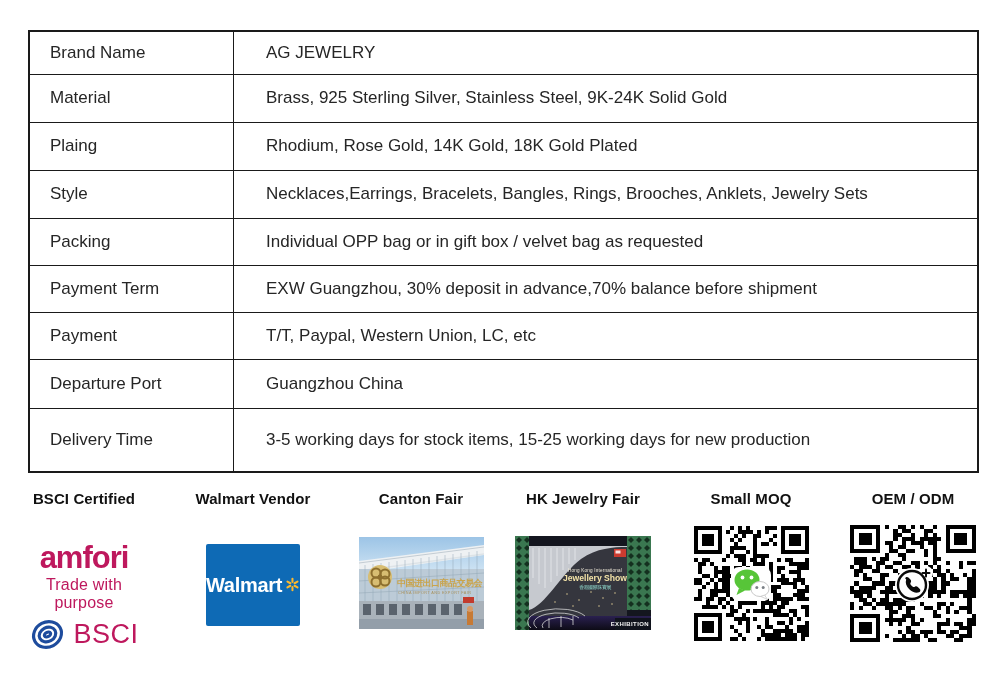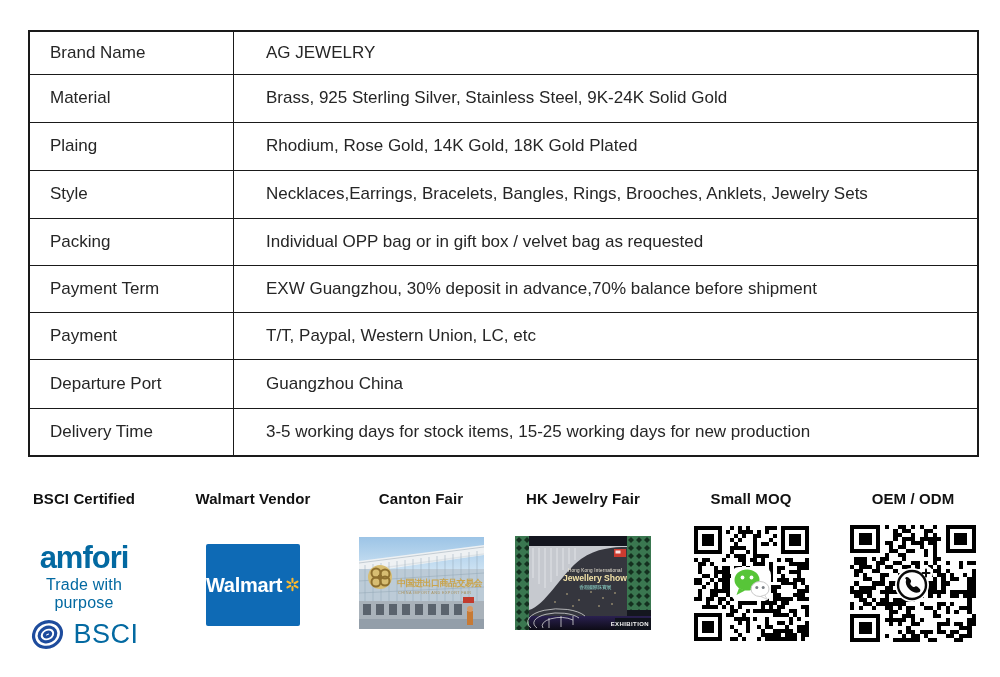--- a/index.html
+++ b/index.html
@@ -13,21 +13,21 @@
                  vertical-align:middle;white-space:nowrap;overflow:hidden;}
   #spec-table td.c1{width:182px;padding-left:20px;}
   #spec-table td.c2{padding-left:32px;}
 
   
   .badge{position:absolute;top:490px;width:136px;text-align:center;}
   .badge-label{font-size:15px;font-weight:700;color:#111;letter-spacing:.1px;}
   .badge-visual{position:relative;margin:0 auto;}
 
   
-  .amfori{width:118px;margin-top:35px;color:#0369a1;}
+  .amfori{width:118px;margin-top:35px;color:#be185d;}
   .amfori-title{font-size:31px;font-weight:700;letter-spacing:-1px;line-height:1;}
   .amfori-tagline{font-size:16px;margin-top:3px;letter-spacing:.2px;}
   .amfori-row{display:flex;align-items:center;justify-content:center;margin-top:4px;gap:7px;}
   .amfori-bsci{font-size:27px;letter-spacing:.5px;}
 
   
   .walmart{width:94px;height:82px;margin-top:37px;background:#0e6ab5;border-radius:2px;
            display:flex;align-items:center;justify-content:center;}
   .walmart-text{color:#fff;font-size:20px;font-weight:700;letter-spacing:-.3px;}
   .walmart .spark{margin-left:3px;transform:translateY(-1px);}
@@ -71,21 +71,21 @@
       <td class="c2">EXW Guangzhou, 30% deposit in advance,70% balance before shipment</td>
     </tr>
     <tr style="height:47px">
       <td class="c1">Payment</td>
       <td class="c2">T/T, Paypal, Western Union, LC, etc</td>
     </tr>
     <tr style="height:49px">
       <td class="c1">Departure Port</td>
       <td class="c2">Guangzhou China</td>
     </tr>
-    <tr style="height:48px">
+    <tr style="height:64px">
       <td class="c1">Delivery Time</td>
       <td class="c2">3-5 working days for stock items, 15-25 working days for new production</td>
     </tr>
   </tbody>
     </table>
 
   <div class="badge" style="left:16px">
     <div class="badge-label">BSCI Certified</div>
     <div class="badge-visual amfori">
       <div class="amfori-title">amfori</div>

